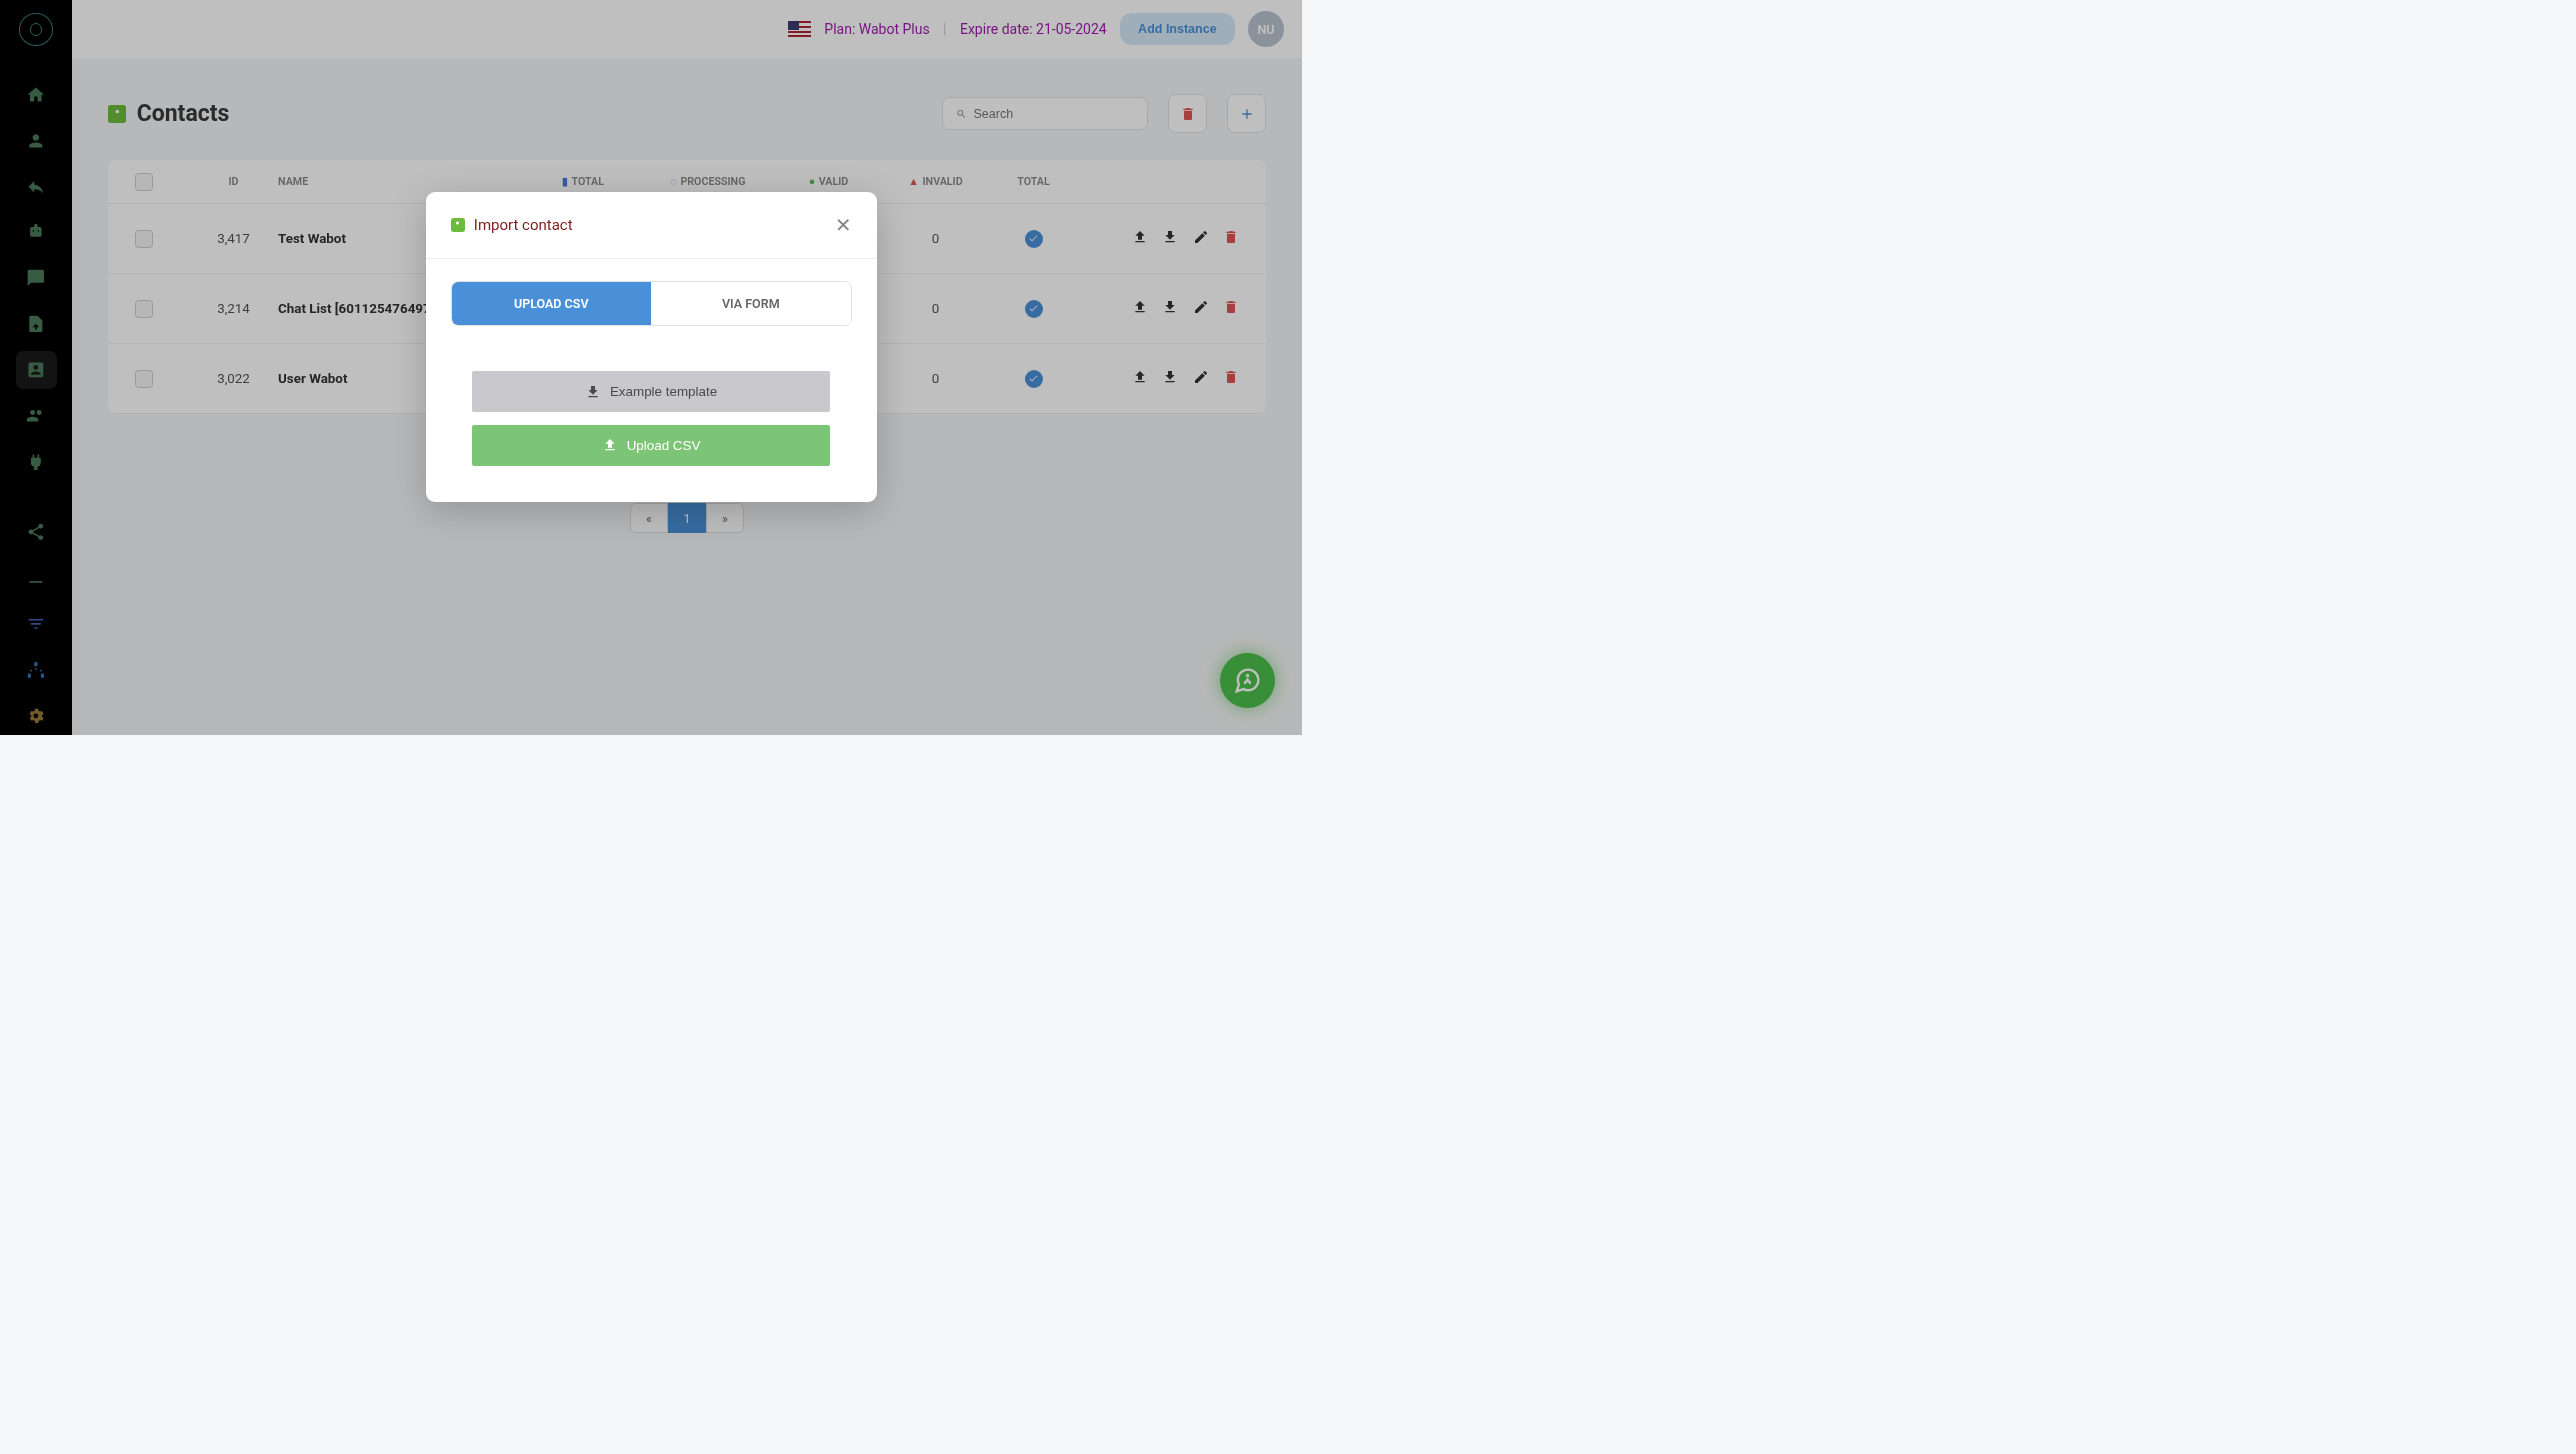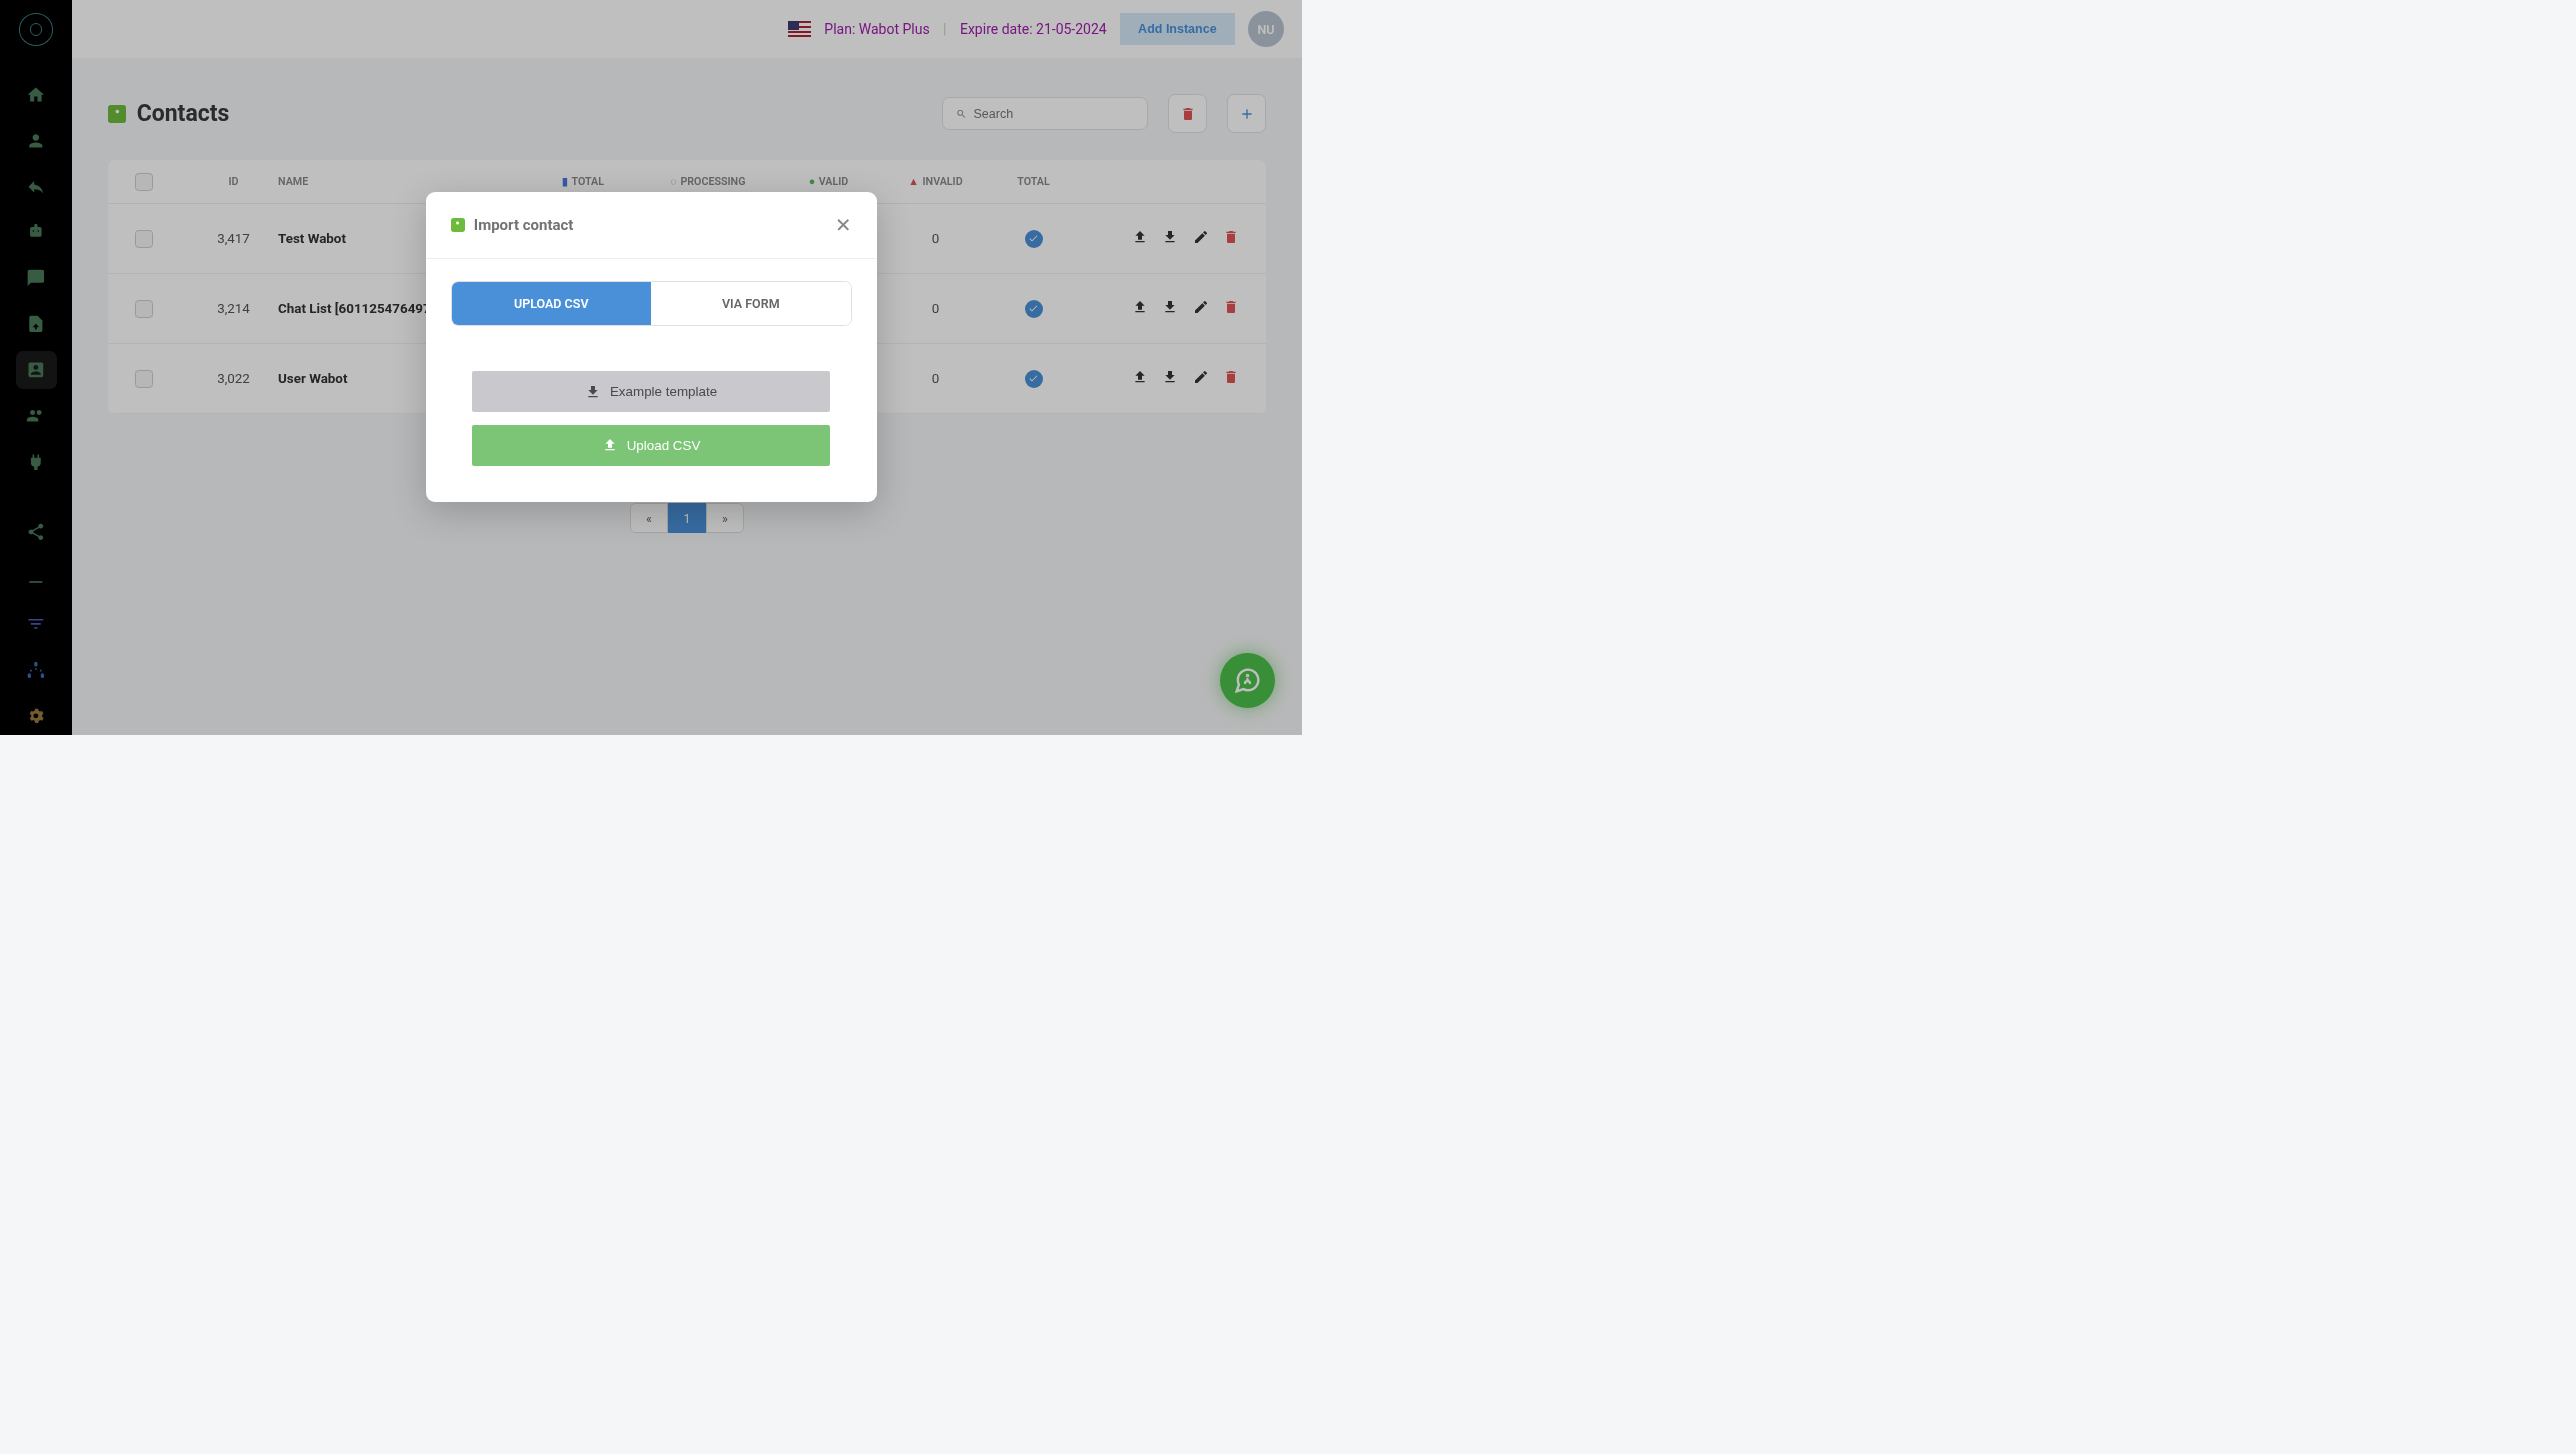--- a/index.html
+++ b/index.html
@@ -13,21 +13,21 @@
     .sidebar-item.active { background: #1a1a1a; }
     .sidebar-item.highlight svg { fill: #3a6fb8; }
     .sidebar-item.funnel svg { fill: #4a5fb8; }
     .sidebar-item.gear svg { fill: #9a7a3a; }
     
     .header { position: absolute; top: 0; left: 72px; right: 0; height: 58px; background: #fff; display: flex; align-items: center; justify-content: flex-end; padding: 0 18px; gap: 13.4px; }
     .flag { width: 23px; height: 16px; background: linear-gradient(to bottom, #b22234 0%, #b22234 15%, #fff 15%, #fff 30%, #b22234 30%, #b22234 45%, #fff 45%, #fff 60%, #b22234 60%, #b22234 75%, #fff 75%, #fff 90%, #b22234 90%); position: relative; }
     .flag::before { content: ''; position: absolute; top: 0; left: 0; width: 10.7px; height: 9px; background: #3c3b6e; }
     .header-text { color: #a21caf; font-weight: 400; font-size: 14px; }
     .header-sep { color: #ccc; }
-    .add-instance-btn { background: #d6e9f8; color: #4a90d9; border: none; padding: 9px 18px; border-radius: 0; font-weight: 600; font-size: 12.5px; cursor: pointer; }
+    .add-instance-btn { background: #d6e9f8; color: #4a90d9; border: none; padding: 9px 18px; border-radius: 12px; font-weight: 600; font-size: 12.5px; cursor: pointer; }
     .avatar { width: 36px; height: 36px; border-radius: 50%; background: #b8c5d0; color: #fff; display: flex; align-items: center; justify-content: center; font-weight: 600; font-size: 12.5px; }
     
     .main { position: absolute; top: 58px; left: 72px; right: 0; bottom: 0; padding: 36px; }
     .page-header { display: flex; justify-content: space-between; margin-bottom: 27px; }
     .page-title-wrap { display: flex; align-items: center; gap: 10.7px; }
     .page-title-icon { width: 18px; height: 18px; background: #6cbb3c; border-radius: 2.7px; display: flex; align-items: center; justify-content: center; }
     .page-title-icon svg { width: 10.7px; height: 10.7px; fill: #fff; }
     .page-title { font-size: 23px; font-weight: 700; color: #3a3a3a; }
     .header-actions { display: flex; gap: 20px; align-items: center; }
     .search-box { display: flex; align-items: center; background: #fff; border: 0.9px solid #e0e0e0; border-radius: 7.2px; padding: 7.2px 12.5px; width: 206px; }
@@ -65,21 +65,21 @@
     .page-btn.active { background: #4a90d9; color: #fff; border-color: #4a90d9; }
     .page-btn:first-child { border-radius: 5.4px 0 0 5.4px; }
     .page-btn:last-child { border-radius: 0 5.4px 5.4px 0; }
     
     .overlay { position: absolute; inset: 0; background: rgba(0,0,0,0.25); z-index: 100; display: flex; align-items: flex-start; justify-content: center; padding-top: 192px; }
     .modal { background: #fff; border-radius: 9px; width: 451px; padding: 0; box-shadow: 0 9px 36px rgba(0,0,0,0.2); }
     .modal-header { display: flex; align-items: center; justify-content: space-between; padding: 21.5px 25px; border-bottom: 0.9px solid #eee; }
     .modal-title-wrap { display: flex; align-items: center; gap: 9px; }
     .modal-title-icon { width: 14.3px; height: 14.3px; background: #6cbb3c; border-radius: 2.7px; display: flex; align-items: center; justify-content: center; }
     .modal-title-icon svg { width: 9px; height: 9px; fill: #fff; }
-    .modal-title { font-size: 15px; font-weight: 700; color: #737373; text-align: center; }
+    .modal-title { font-size: 15px; font-weight: 400; color: #7f1d1d; text-align: center; }
     .modal-close { cursor: pointer; font-size: 19.7px; color: #888; }
     .modal-body { padding: 21.5px 25px 36px; }
     .tabs { display: flex; border: 0.9px solid #e0e0e0; border-radius: 7.2px; overflow: hidden; margin-bottom: 45px; }
     .tab { flex: 1; padding: 14.3px; text-align: center; font-weight: 600; font-size: 12.5px; cursor: pointer; }
     .tab.active { background: #4a90d9; color: #fff; }
     .tab.inactive { background: #fff; color: #666; }
     .modal-actions { display: flex; flex-direction: column; gap: 12.5px; padding: 0 21.5px; }
     .modal-btn { padding: 12.5px; border: none; border-radius: 2px; font-size: 13.4px; font-weight: 500; cursor: pointer; display: flex; align-items: center; justify-content: center; gap: 9px; }
     .modal-btn.example { background: #c8c8cd; color: #4a4a4a; }
     .modal-btn.upload { background: #7cc576; color: #fff; }

